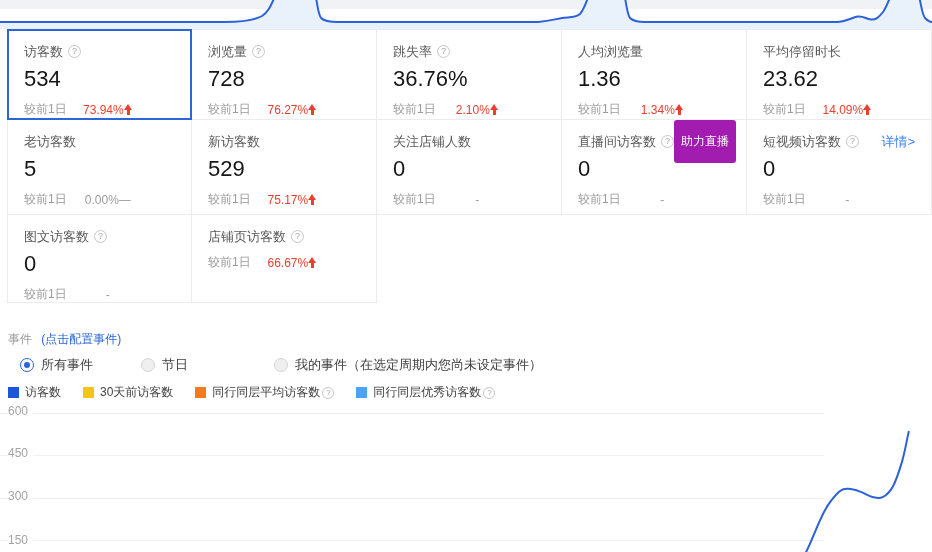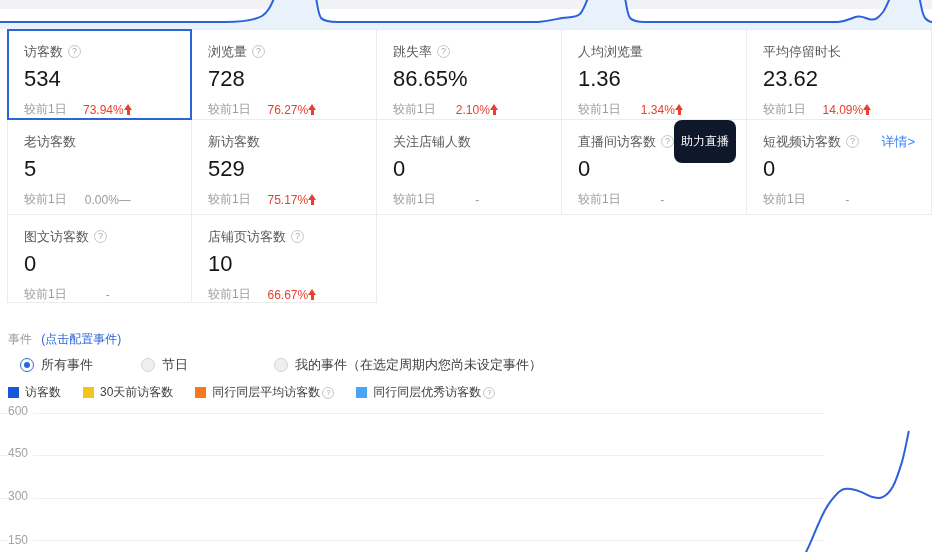--- a/index.html
+++ b/index.html
@@ -19,22 +19,22 @@
   .card{box-sizing:border-box;background:#fff;padding:13px 16px 0 16px;cursor:pointer;
         border-right:1px solid #ececec;border-bottom:1px solid #ececec}
   .card.r1{border-top:1px solid #ececec}
   .card.c1{border-left:1px solid #ececec}
   .card.selected{border:2px solid #2b65d9;padding:12px 15px 0 15px}
   .card.ghost{border:none;cursor:default;background:#fff}
   .card-head{display:flex;align-items:center;height:17px;font-size:13px;color:#595959;white-space:nowrap}
   .metric-label{margin-right:5px}
   .info{flex:none;width:13px;height:13px;box-sizing:border-box;border:1px solid #c6c6c6;border-radius:50%;
         color:#a8a8a8;font-size:9px;line-height:11px;text-align:center;cursor:pointer}
-  .badge{margin-left:auto;background:#0f172a;color:#fff;font-size:12px;line-height:19px;
-         padding:12px 7px;border-radius:8px;cursor:pointer}
+  .badge{margin-left:auto;background:#a21caf;color:#fff;font-size:12px;line-height:19px;
+         padding:12px 7px;border-radius:3px;cursor:pointer}
   .detail-link{margin-left:auto;color:#3b82f6;font-size:13px;text-decoration:none;cursor:pointer}
   .card-value{margin-top:6px;font-size:22px;line-height:26px;font-weight:400;color:#161616}
   .card-cmp{display:flex;align-items:center;margin-top:9px;font-size:12px;color:#9b9b9b}
   .cmp-change{flex:1;display:flex;align-items:center;justify-content:center;padding-right:26px}
   .cmp-change .pct.up{color:#e8402e}
   .cmp-change .dash{color:#9b9b9b}
   .arr{position:relative;display:inline-block;width:9px;height:11px;color:#e8402e}
   .arr::before{content:"";position:absolute;left:0;top:0;border-left:4.5px solid transparent;
                border-right:4.5px solid transparent;border-bottom:6px solid currentColor}
   .arr::after{content:"";position:absolute;left:3px;top:5px;width:3px;height:6px;background:currentColor}
@@ -102,21 +102,21 @@
           <span class="pct up">76.27%</span>
           <span class="arr"></span>
         </span>
       </div>
     </div>
     <div class="card r1">
       <div class="card-head">
         <span class="metric-label">跳失率</span>
         <span class="info">?</span>
       </div>
-      <div class="card-value">86.65%</div>
+      <div class="card-value">36.76%</div>
       <div class="card-cmp">
         <span class="cmp-label">较前1日</span>
         <span class="cmp-change">
           <span class="pct up">2.10%</span>
           <span class="arr"></span>
         </span>
       </div>
     </div>
     <div class="card r1">
       <div class="card-head">
@@ -221,21 +221,20 @@
         <span class="cmp-change">
           <span class="dash">-</span>
         </span>
       </div>
     </div>
     <div class="card">
       <div class="card-head">
         <span class="metric-label">店铺页访客数</span>
         <span class="info">?</span>
       </div>
-      <div class="card-value">10</div>
       <div class="card-cmp">
         <span class="cmp-label">较前1日</span>
         <span class="cmp-change">
           <span class="pct up">66.67%</span>
           <span class="arr"></span>
         </span>
       </div>
     </div>
     <div class="card ghost"></div>
     <div class="card ghost"></div>

